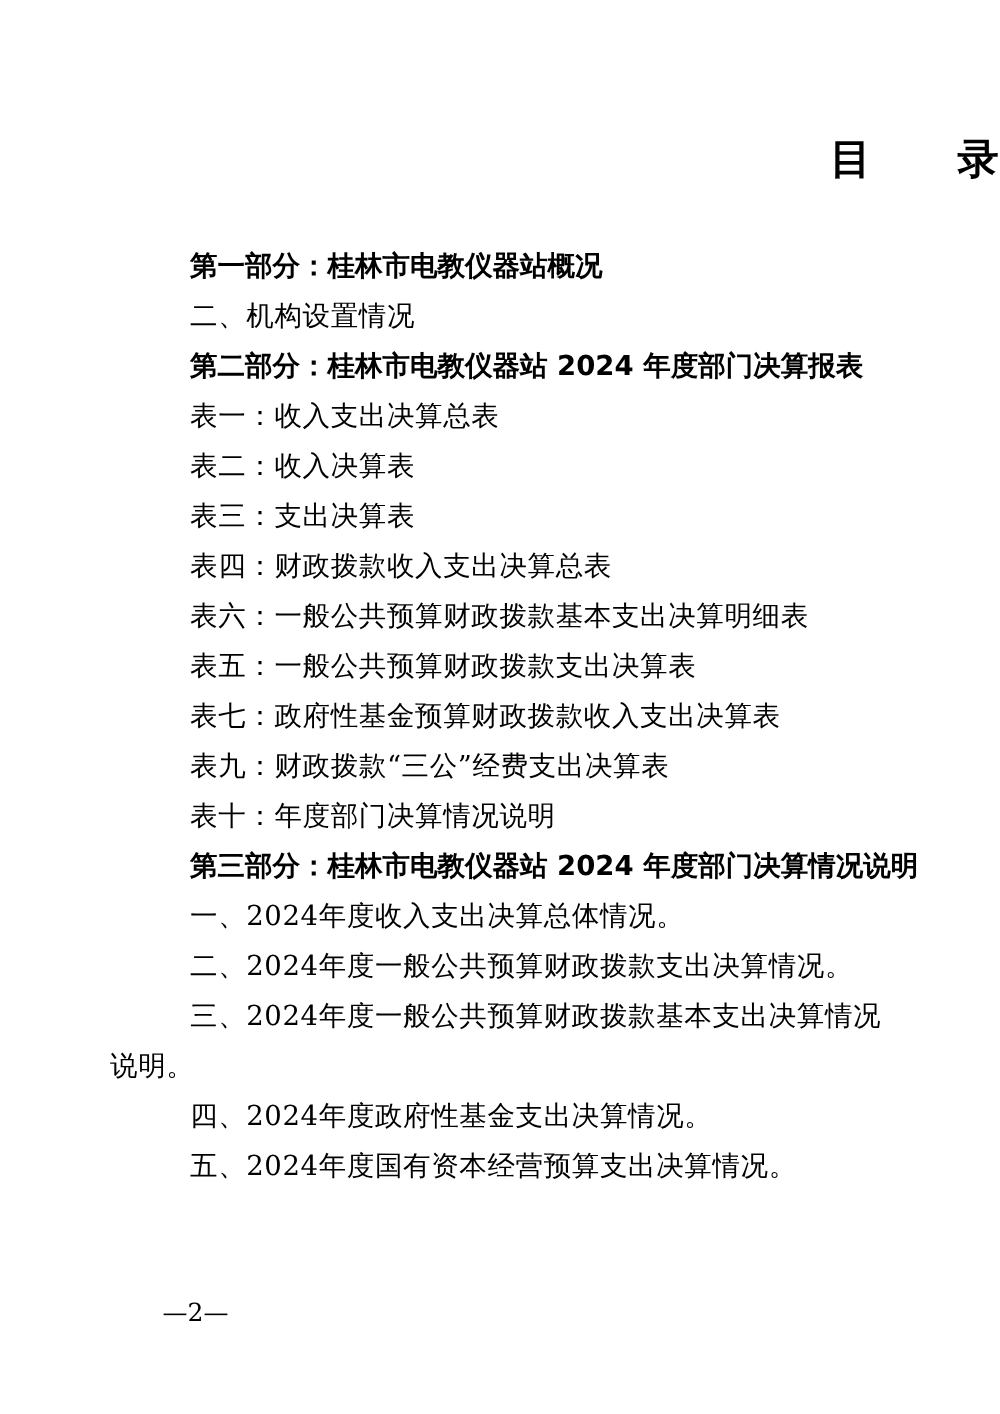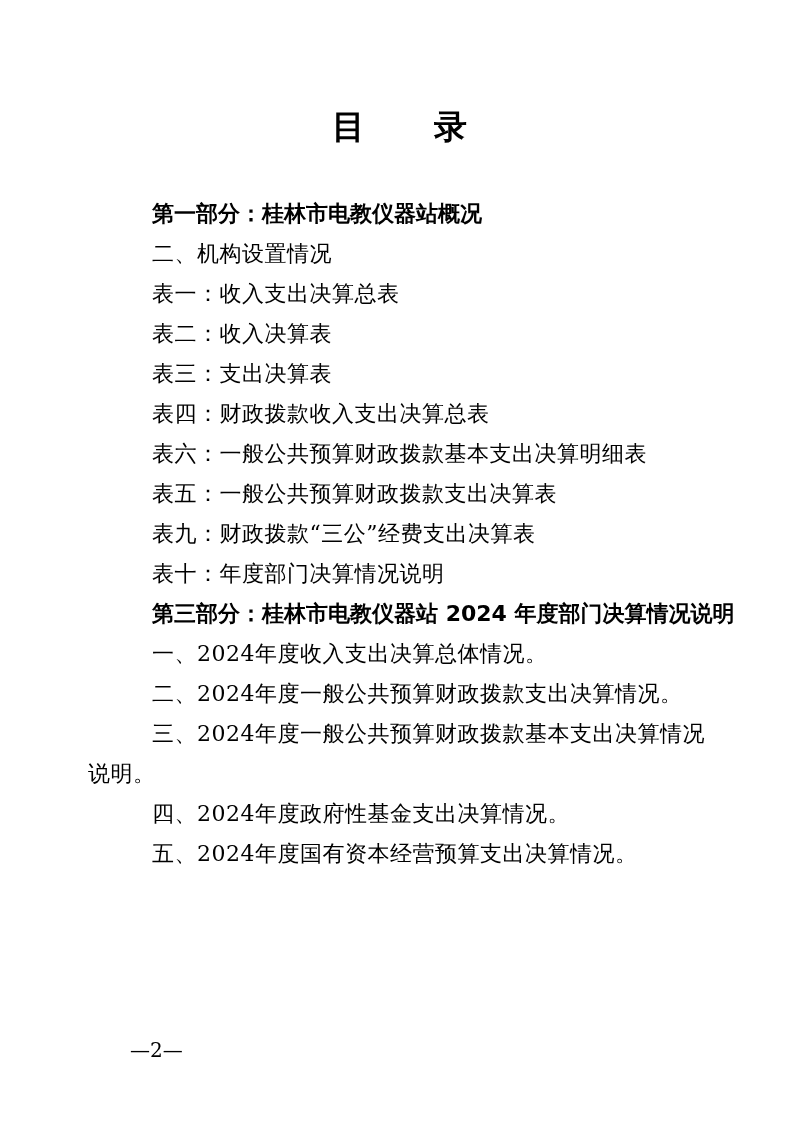--- a/index.html
+++ b/index.html
@@ -13,21 +13,21 @@
     height: 1131px;
     background: #ffffff;
     color: #000000;
     font-family: "DejaVu Serif", "Liberation Serif", serif;
     overflow: hidden;
     box-sizing: border-box;
   }
   .doc-title {
     margin: 0;
     padding-top: 106px;
-    text-align: center;
+    text-align: right;
     font-family: "DejaVu Serif", "Liberation Serif", serif;
     font-weight: bold;
     font-size: 33px;
     line-height: 42px;
     letter-spacing: 1px;
     white-space: pre;
   }
   .toc {
     margin-top: 46px;
     padding: 0 88px;
@@ -60,26 +60,28 @@
 </head>
 <body>
 
 <div class="page">
 
   <h1 class="doc-title">目　　录</h1>
 
   <div class="toc">
     <p class="toc-line heading">第一部分：桂林市电教仪器站概况</p>
     <p class="toc-line">二、机构设置情况</p>
+    <p class="toc-line heading">第二部分：桂林市电教仪器站 2024 年度部门决算报表</p>
     <p class="toc-line">表一：收入支出决算总表</p>
     <p class="toc-line">表二：收入决算表</p>
     <p class="toc-line">表三：支出决算表</p>
     <p class="toc-line">表四：财政拨款收入支出决算总表</p>
     <p class="toc-line">表六：一般公共预算财政拨款基本支出决算明细表</p>
     <p class="toc-line">表五：一般公共预算财政拨款支出决算表</p>
+    <p class="toc-line">表七：政府性基金预算财政拨款收入支出决算表</p>
     <p class="toc-line">表九：财政拨款“三公”经费支出决算表</p>
     <p class="toc-line">表十：年度部门决算情况说明</p>
     <p class="toc-line heading">第三部分：桂林市电教仪器站 2024 年度部门决算情况说明</p>
     <p class="toc-line">一、2024年度收入支出决算总体情况。</p>
     <p class="toc-line">二、2024年度一般公共预算财政拨款支出决算情况。</p>
     <p class="toc-line wrap">三、2024年度一般公共预算财政拨款基本支出决算情况说明。</p>
     <p class="toc-line">四、2024年度政府性基金支出决算情况。</p>
     <p class="toc-line">五、2024年度国有资本经营预算支出决算情况。</p>
   </div>
 

